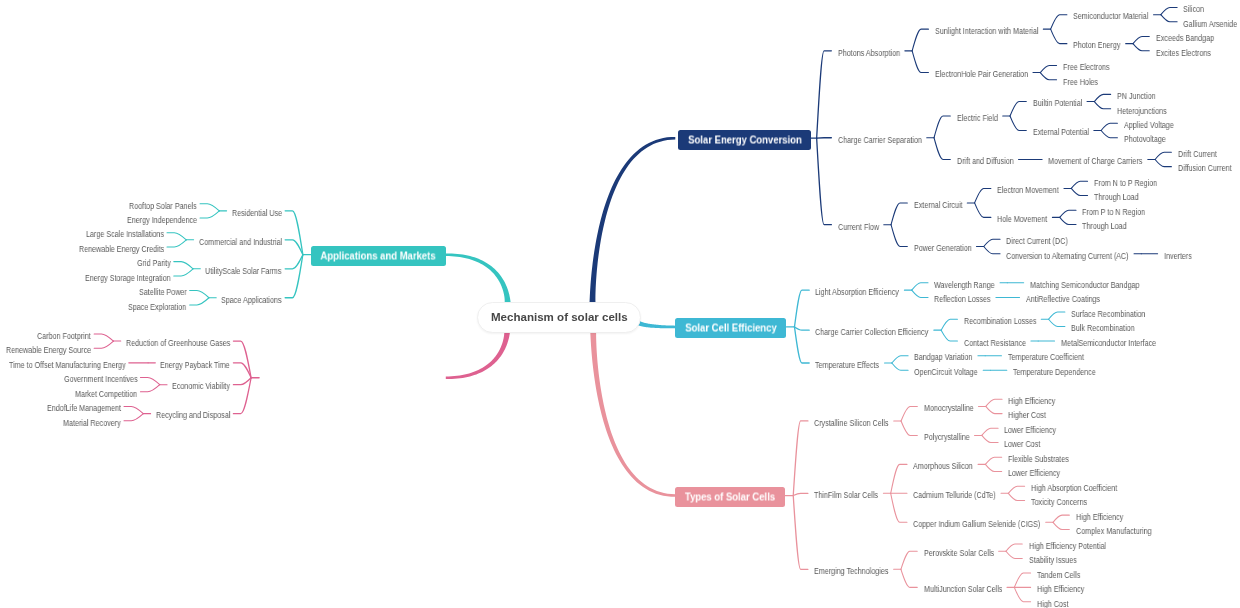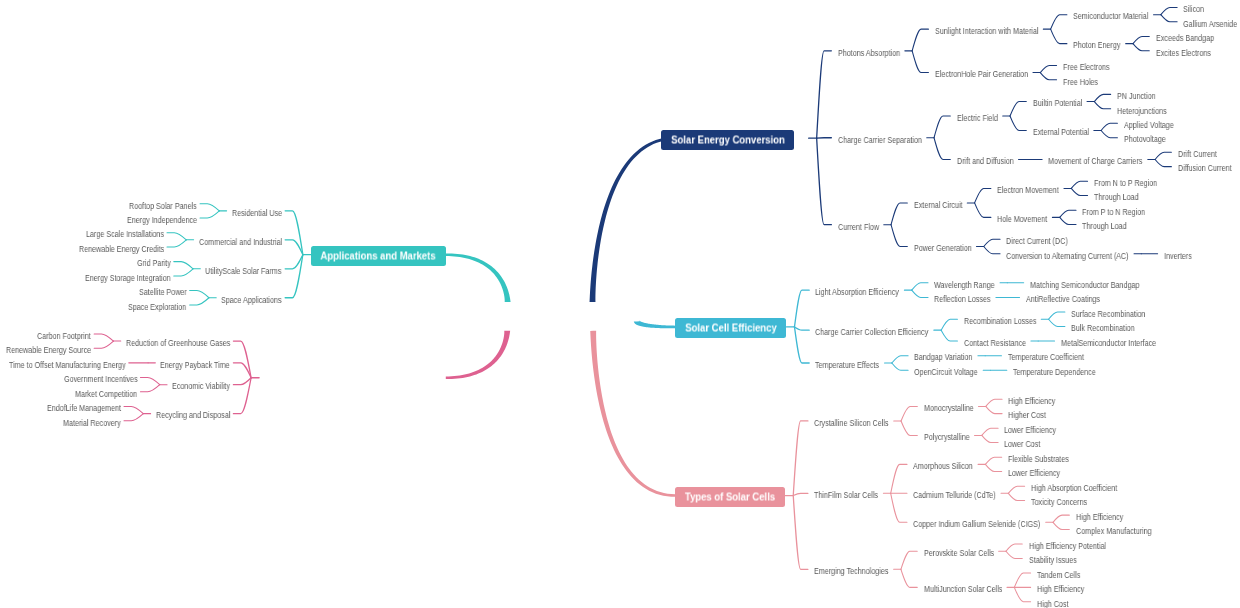--- a/index.html
+++ b/index.html
@@ -186,21 +186,24 @@
       <path d="M148.06924999999998,362.87C143.98924999999997,362.87 140.14925,362.87 136.06924999999998,362.87L128.76924999999997,362.87" fill="none" stroke="#DE6190" stroke-width="1.05" stroke-linecap="round"></path>
       <path d="M251.11143749999997,377.74999999999994C247.57543749999996,381.3458 244.2474375,384.665 240.7114375,384.665L233.41143749999998,384.665" fill="none" stroke="#DE6190" stroke-width="1.3" stroke-linecap="round"></path>
       <path d="M167.04112499999997,384.665L159.74112499999995,384.665" fill="none" stroke="#DE6190" stroke-width="1.05" stroke-linecap="round"></path>
       <path d="M159.74112499999995,384.665C155.66112499999997,380.9392 151.82112499999997,377.5 147.74112499999998,377.5L140.44112499999997,377.5" fill="none" stroke="#DE6190" stroke-width="1.05" stroke-linecap="round"></path>
       <path d="M159.74112499999995,384.665C155.66112499999997,388.3908 151.82112499999997,391.83 147.74112499999998,391.83L140.44112499999997,391.83" fill="none" stroke="#DE6190" stroke-width="1.05" stroke-linecap="round"></path>
       <path d="M251.11143749999997,377.74999999999994C247.57543749999996,396.405 244.2474375,413.62499999999994 240.7114375,413.62499999999994L233.41143749999998,413.62499999999994" fill="none" stroke="#DE6190" stroke-width="1.3" stroke-linecap="round"></path>
       <path d="M150.59674999999996,413.62499999999994L143.29674999999995,413.62499999999994" fill="none" stroke="#DE6190" stroke-width="1.05" stroke-linecap="round"></path>
       <path d="M143.29674999999995,413.62499999999994C139.21674999999996,409.89919999999995 135.37674999999996,406.46 131.29674999999997,406.46L123.99674999999996,406.46" fill="none" stroke="#DE6190" stroke-width="1.05" stroke-linecap="round"></path>
       <path d="M143.29674999999995,413.62499999999994C139.21674999999996,417.35079999999994 135.37674999999996,420.78999999999996 131.29674999999997,420.78999999999996L123.99674999999996,420.78999999999996" fill="none" stroke="#DE6190" stroke-width="1.05" stroke-linecap="round"></path>
     </svg>
-<div class="branch-pill" style="background: rgb(27, 58, 120); left: 661px; width: 133.362px; height: 19.8px; top: 129.583px;">
+  <div id="root-node" style="left: 476.998px; top: 302.05px; width: 161.803px; height: 28.7px;">
+      <span style="display: inline-block; transform: scaleX(1);">Mechanism of solar cells</span>
+    </div>
+<div class="branch-pill" style="background: rgb(27, 58, 120); left: 678px; width: 133.362px; height: 19.8px; top: 129.583px;">
       <span style="display: block; position: absolute; left: 50%; top: 50%; white-space: nowrap; transform: translate(-50%, -50%) scaleX(0.864);">Solar Energy Conversion</span>
     </div>
     <div class="node-label" style="left: 837.664px; top: 48.665px; transform: scaleX(0.83);">Photons Absorption</div>
     <div class="node-label" style="left: 934.758px; top: 26.945px; transform: scaleX(0.83);">Sunlight Interaction with Material</div>
     <div class="node-label" style="left: 1073.22px; top: 12.465px; transform: scaleX(0.83);">Semiconductor Material</div>
     <div class="node-label" style="left: 1183.43px; top: 5.3px; transform: scaleX(0.83);">Silicon</div>
     <div class="node-label" style="left: 1183.43px; top: 19.63px; transform: scaleX(0.83);">Gallium Arsenide</div>
     <div class="node-label" style="left: 1073.22px; top: 41.425px; transform: scaleX(0.83);">Photon Energy</div>
     <div class="node-label" style="left: 1155.58px; top: 34.26px; transform: scaleX(0.83);">Exceeds Bandgap</div>
     <div class="node-label" style="left: 1155.58px; top: 48.59px; transform: scaleX(0.83);">Excites Electrons</div>

